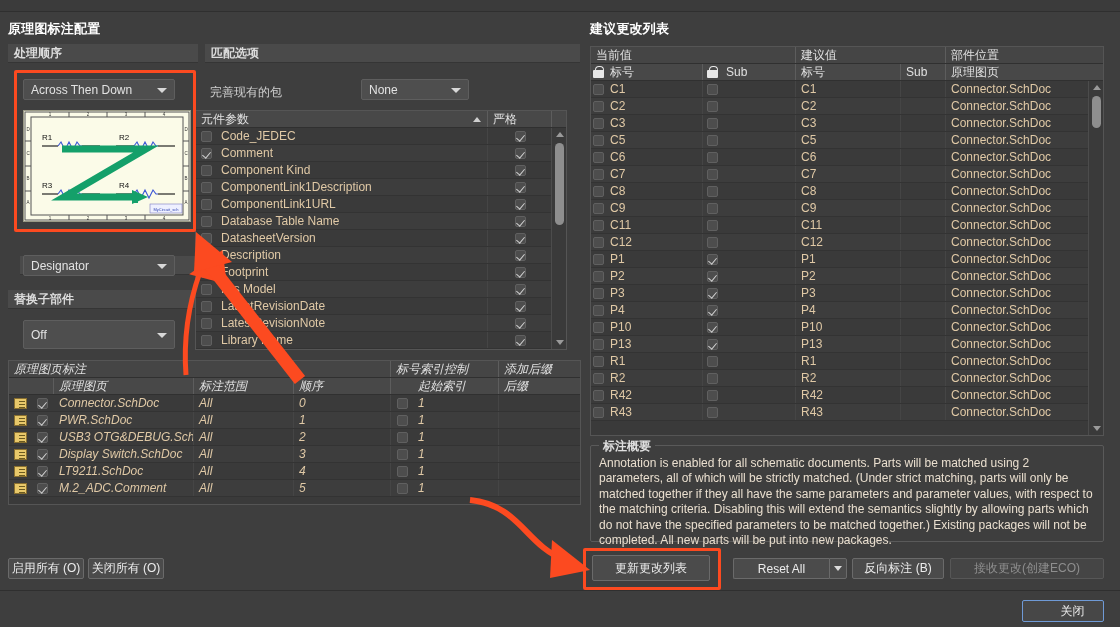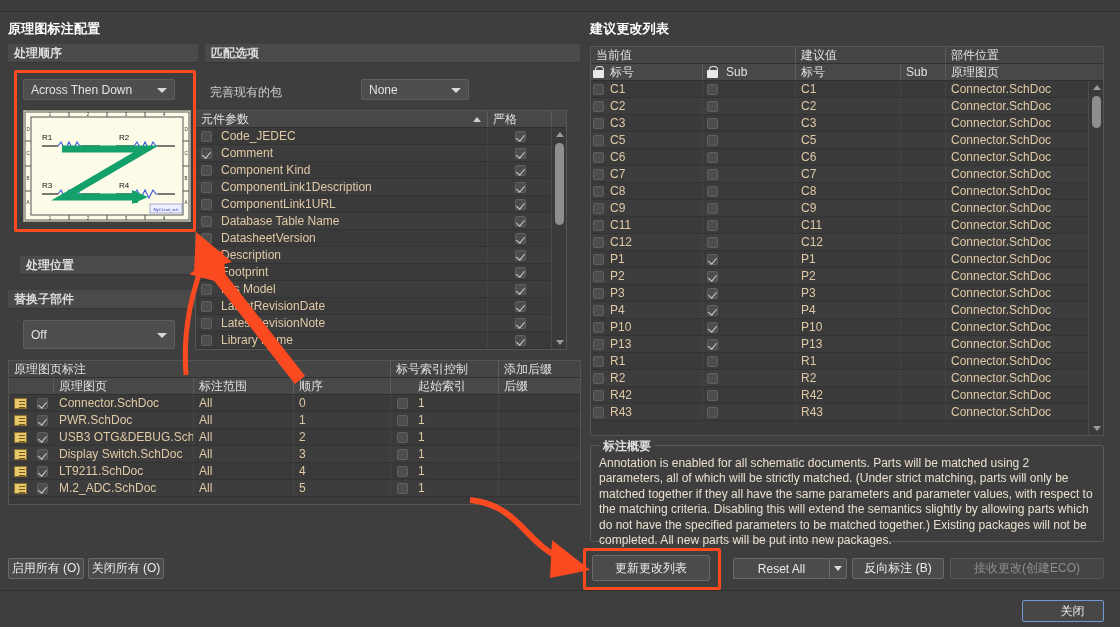--- a/index.html
+++ b/index.html
@@ -312,20 +312,24 @@
         <polyline points="38,38 122,38 40,86 110,86"></polyline>
       </g>
       <polygon points="108,79 124,86 108,93" fill="#14a06a"></polygon>
       <rect x="126" y="93" width="32" height="9" fill="#eef0ff" stroke="#7a7ac0" stroke-width="0.6"></rect>
       <text x="142" y="99.5" font-size="4" fill="#2a3fb0" text-anchor="middle" font-family="Liberation Sans, sans-serif">MyCircuit_sch</text>
       <rect x="110" y="88" width="4" height="4" fill="#14a06a"></rect>
     </svg>
   </div>
 
   <div class="band" style="left:20px; top:226px; width:190px; height:19px;margin-top:30px;">处理位置</div>
+  <div class="combo" style="left:23px; top:255px; width:152px; height:21px;">
+    <span>Designator</span>
+    <span class="caret"></span>
+  </div>
 
   <div class="band" style="left:8px; top:290px; width:190px; height:19px;">替换子部件</div>
   <div class="combo" style="left:23px; top:320px; width:152px; height:29px;">
     <span>Off</span>
     <span class="caret"></span>
   </div>
 
   <div class="band" style="left:205px; top:44px; width:375px; height:19px;">匹配选项</div>
 
   <div class="lbl" style="left:210px; top:84px;">完善现有的包</div>
@@ -467,21 +471,21 @@
       <div class="btn-up btn" style="position:absolute;left:0;top:0;width:15px;height:13px;display:flex;align-items:center;justify-content:center;background:#3a3a3a;border:none;">
           <i class="tri-u"></i>
         </div>
       <div class="thumb" style="top:15px; height:82px;"></div>
       <div style="position:absolute;left:0;bottom:0;width:15px;height:13px;display:flex;align-items:center;justify-content:center;">
           <i class="tri-d"></i>
         </div>
     </div>
   </div>
 
-  <div class="tbl" style="left:8px; top:360px; width:573px; height:145px;">
+  <div class="tbl" style="left:8px; top:360px; width:573px; height:145px;font-style:italic;">
     <div class="tbl-head group">
       <div class="cell" style="width:382px;">
         <span>原理图页标注</span>
       </div>
       <div class="cell" style="width:108px;">
         <span>标号索引控制</span>
       </div>
       <div class="cell" style="width:81px; border-right:none;">
         <span>添加后缀</span>
       </div>
@@ -585,21 +589,21 @@
           <div class="cell" style="width: 86px;">1</div>
           <div class="cell" style="width: 81px; border-right: none;"></div>
         </div>
         <div class="row">
           <div class="cell" style="width: 22px; justify-content: center; padding-left: 0px; border-right: none;">
             <div class="docico"></div>
           </div>
           <div class="cell" style="width: 23px; justify-content: center; padding-left: 0px; border-right: none;">
             <div class="cb on"></div>
           </div>
-          <div class="cell" style="width: 140px;">M.2_ADC.SchDoc</div>
+          <div class="cell" style="width: 140px;">M.2_ADC.Comment</div>
           <div class="cell" style="width: 100px;">All</div>
           <div class="cell" style="width: 97px;">5</div>
           <div class="cell" style="width: 22px; justify-content: center; padding-left: 0px; border-right: none;">
             <div class="cb"></div>
           </div>
           <div class="cell" style="width: 86px;">1</div>
           <div class="cell" style="width: 81px; border-right: none;"></div>
         </div>
       </div>
   </div>

